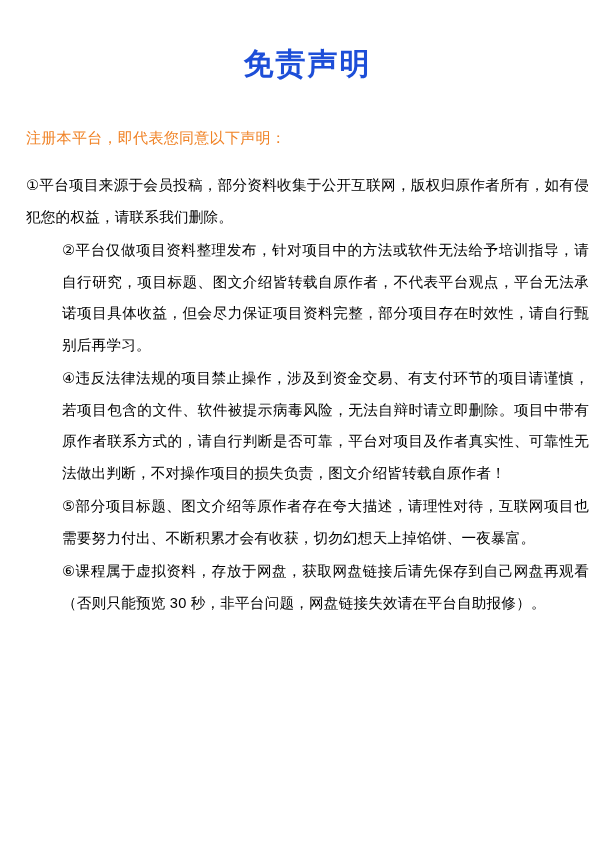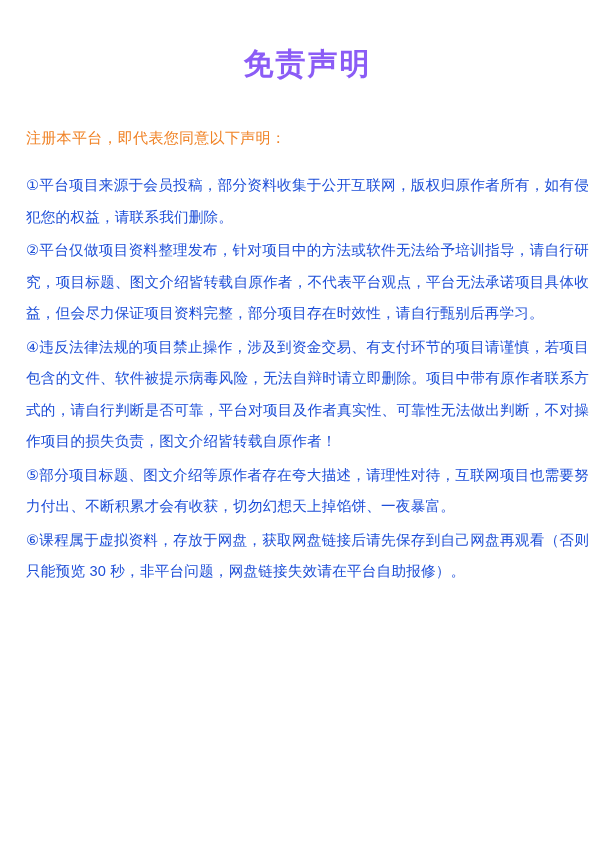--- a/index.html
+++ b/index.html
@@ -17,48 +17,49 @@
     position: relative;
     width: 615px;
     height: 856px;
     box-sizing: border-box;
     padding: 0 26px;
   }
   .doc-title {
     margin: 0;
     padding-top: 46px;
     text-align: center;
-    color: #8b5cf6;
+    color: #1d4ed8;
     font-size: 30px;
     font-weight: bold;
     letter-spacing: 2px;
     line-height: 1.2;
   }
   .subtitle {
     margin-top: 44px;
     color: #f08225;
     font-size: 15px;
     font-weight: normal;
     line-height: 1.6;
     letter-spacing: 0.3px;
   }
   .clauses {
     margin-top: 20px;
   }
   .clause {
-    color: #1d4ed8;
+    color: #000000;
     font-size: 14.6px;
     line-height: 2.16;
     text-align: justify;
     text-justify: inter-ideograph;
     letter-spacing: 0.2px;
     margin-bottom: 0px;
   }
   .clause + .clause {
     margin-top: 2px;
+    margin-left: 36px;
   }
 </style>
 </head>
 <body>
 
 <div class="page">
 
   <h1 class="doc-title">免责声明</h1>
 
   <div class="subtitle">注册本平台，即代表您同意以下声明：</div>

